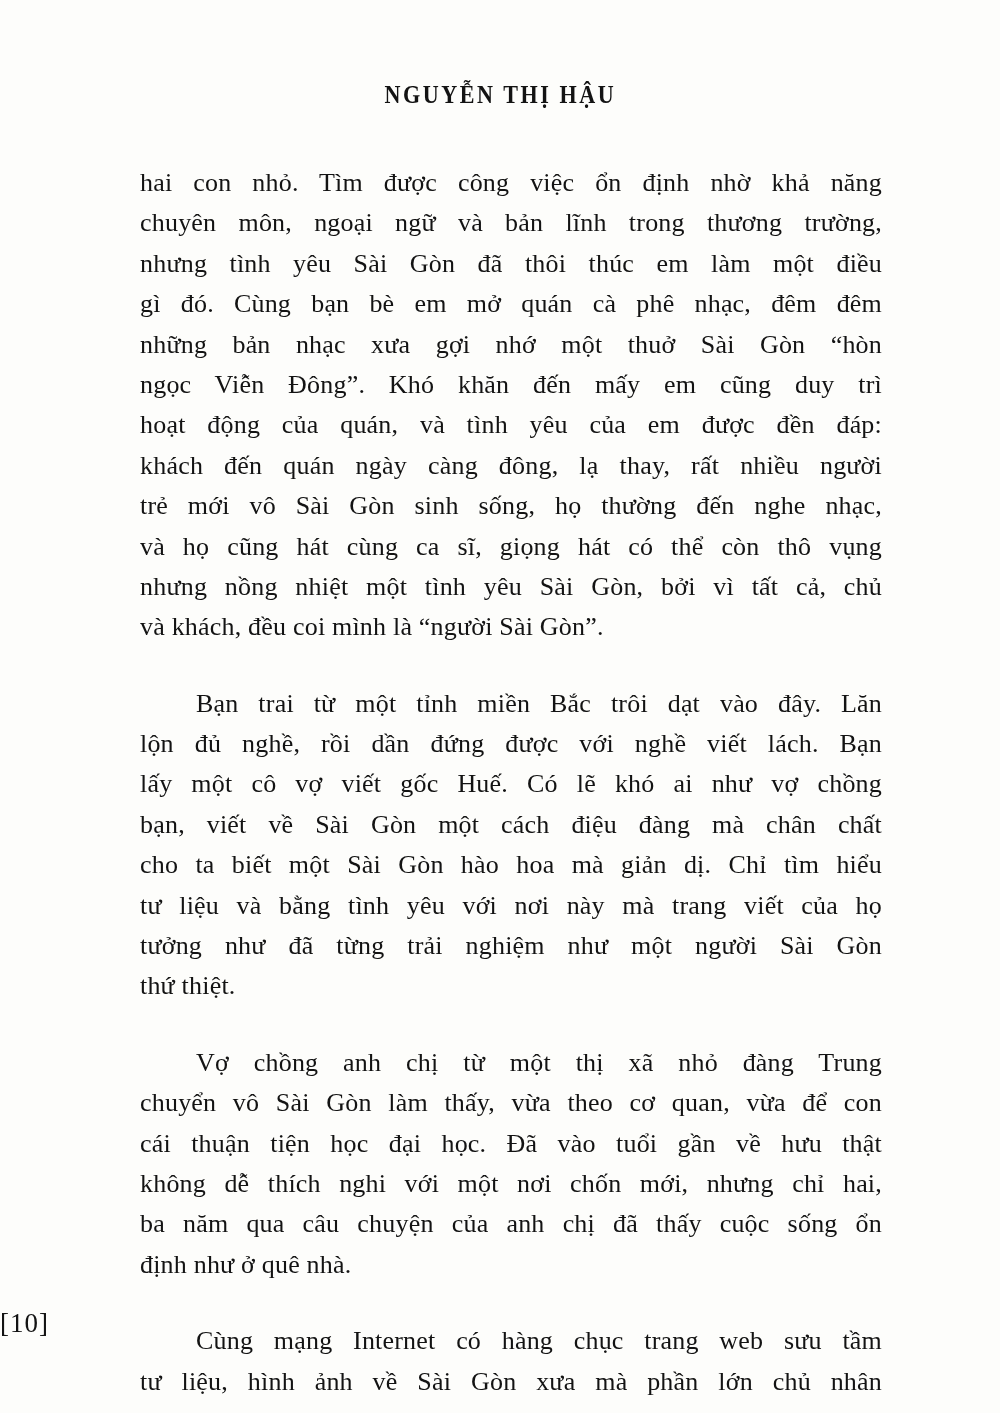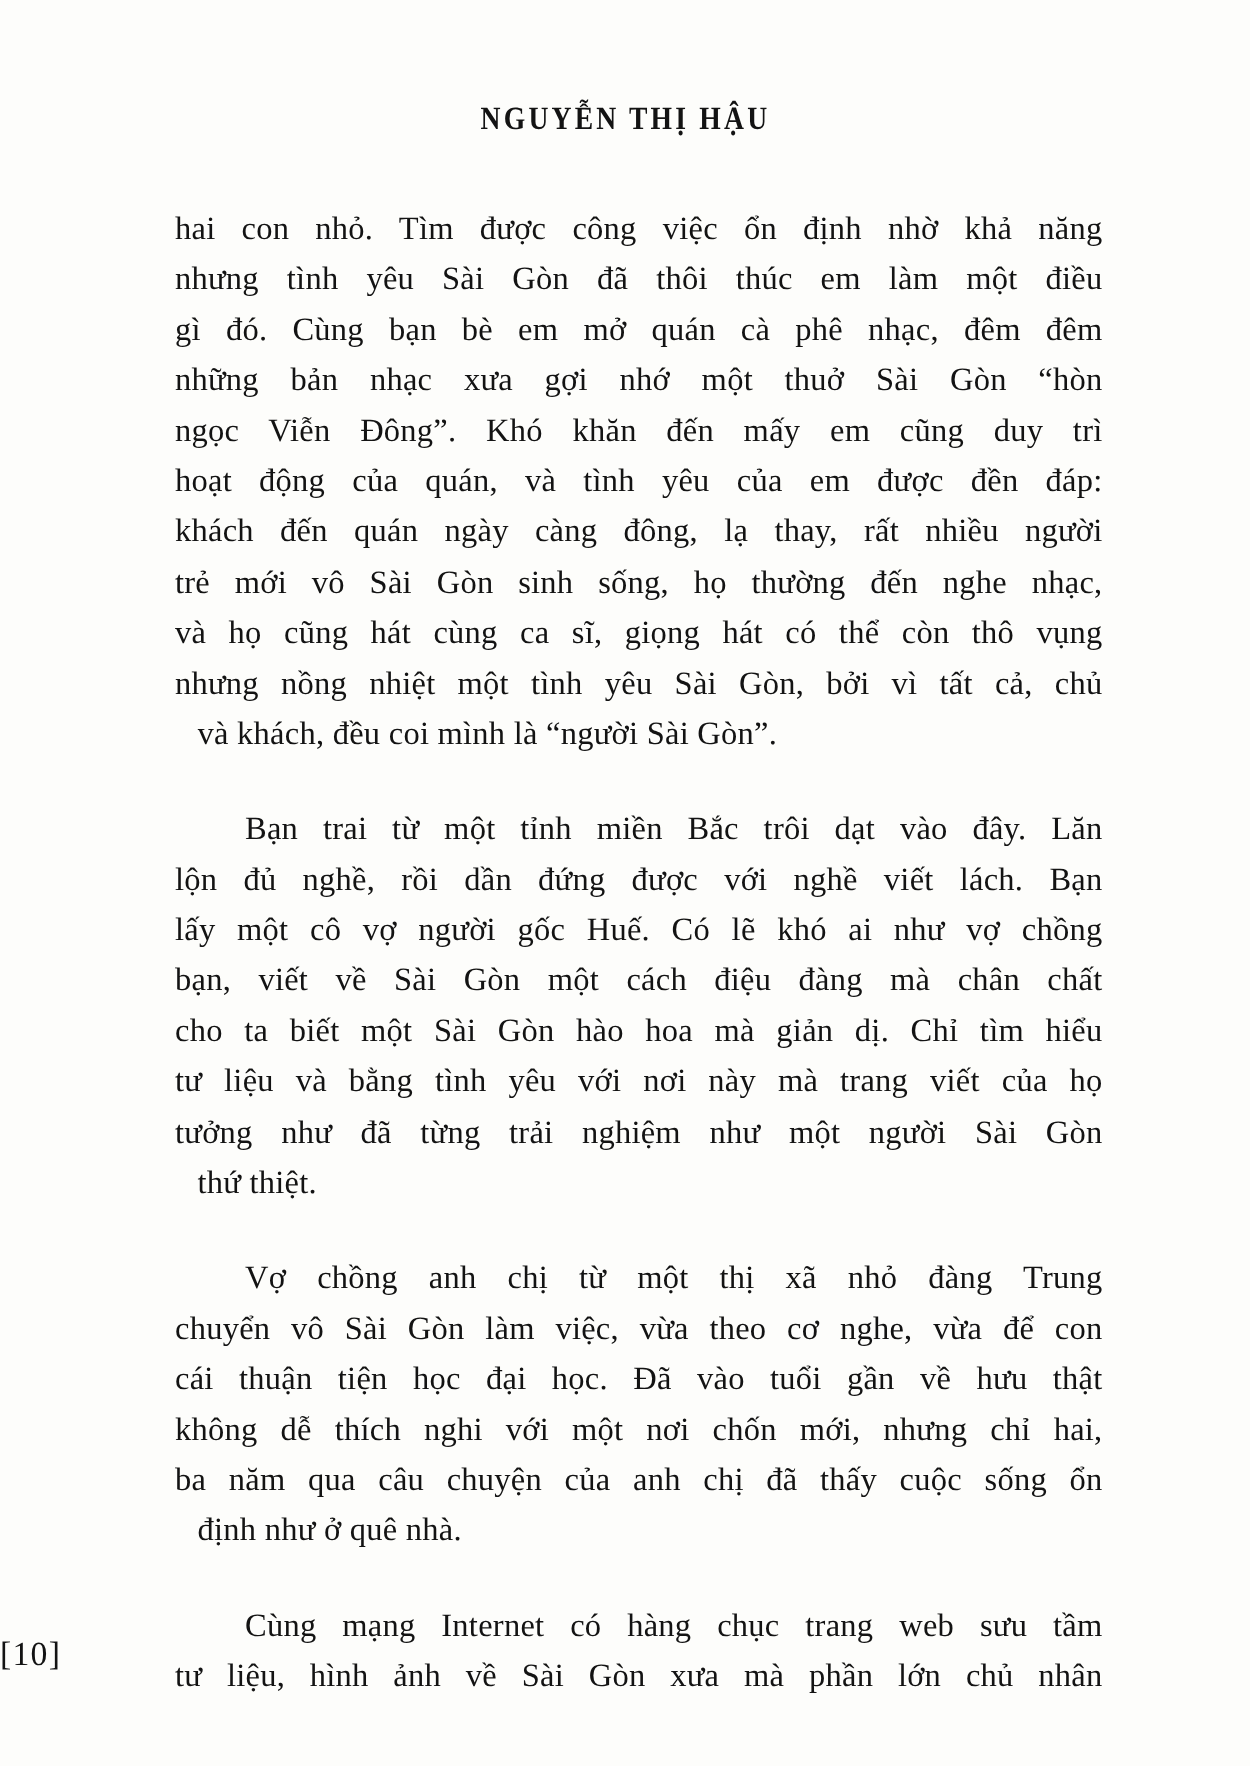--- a/index.html
+++ b/index.html
@@ -44,21 +44,20 @@
     line-height: 40.4px;
     height: 40.4px;
     text-align: justify;
     text-align-last: justify;
     letter-spacing: 0.2px;
     overflow: hidden;
   }
   .line.last-left {
     text-align: left;
     text-align-last: left;
-    margin-left: 18px;
   }
   .line.indent {
     text-indent: 56px;
     margin-top: 36px;
   }
   .page-footer {
     position: absolute;
     top: 1308px;
     left: 0;
     width: 100%;
@@ -71,44 +70,45 @@
 
 <div class="page">
 
   <div class="running-header">
     <span class="author">NGUYỄN THỊ HẬU</span>
   </div>
 
   <div class="body-text">
     <div class="paragraph">
         <div class="line">hai con nhỏ. Tìm được công việc ổn định nhờ khả năng</div>
+        <div class="line">chuyên môn, ngoại ngữ và bản lĩnh trong thương trường,</div>
         <div class="line">nhưng tình yêu Sài Gòn đã thôi thúc em làm một điều</div>
         <div class="line">gì đó. Cùng bạn bè em mở quán cà phê nhạc, đêm đêm</div>
         <div class="line">những bản nhạc xưa gợi nhớ một thuở Sài Gòn “hòn</div>
         <div class="line">ngọc Viễn Đông”. Khó khăn đến mấy em cũng duy trì</div>
         <div class="line">hoạt động của quán, và tình yêu của em được đền đáp:</div>
         <div class="line">khách đến quán ngày càng đông, lạ thay, rất nhiều người</div>
         <div class="line">trẻ mới vô Sài Gòn sinh sống, họ thường đến nghe nhạc,</div>
         <div class="line">và họ cũng hát cùng ca sĩ, giọng hát có thể còn thô vụng</div>
         <div class="line">nhưng nồng nhiệt một tình yêu Sài Gòn, bởi vì tất cả, chủ</div>
         <div class="line last-left">và khách, đều coi mình là “người Sài Gòn”.</div>
       </div>
     <div class="paragraph">
         <div class="line indent">Bạn trai từ một tỉnh miền Bắc trôi dạt vào đây. Lăn</div>
         <div class="line">lộn đủ nghề, rồi dần đứng được với nghề viết lách. Bạn</div>
-        <div class="line">lấy một cô vợ người gốc Huế. Có lẽ khó ai như vợ chồng</div>
+        <div class="line">lấy một cô vợ viết gốc Huế. Có lẽ khó ai như vợ chồng</div>
         <div class="line">bạn, viết về Sài Gòn một cách điệu đàng mà chân chất</div>
         <div class="line">cho ta biết một Sài Gòn hào hoa mà giản dị. Chỉ tìm hiểu</div>
         <div class="line">tư liệu và bằng tình yêu với nơi này mà trang viết của họ</div>
         <div class="line">tưởng như đã từng trải nghiệm như một người Sài Gòn</div>
         <div class="line last-left">thứ thiệt.</div>
       </div>
     <div class="paragraph">
         <div class="line indent">Vợ chồng anh chị từ một thị xã nhỏ đàng Trung</div>
-        <div class="line">chuyển vô Sài Gòn làm việc, vừa theo cơ nghe, vừa để con</div>
+        <div class="line">chuyển vô Sài Gòn làm thấy, vừa theo cơ quan, vừa để con</div>
         <div class="line">cái thuận tiện học đại học. Đã vào tuổi gần về hưu thật</div>
         <div class="line">không dễ thích nghi với một nơi chốn mới, nhưng chỉ hai,</div>
         <div class="line">ba năm qua câu chuyện của anh chị đã thấy cuộc sống ổn</div>
         <div class="line last-left">định như ở quê nhà.</div>
       </div>
     <div class="paragraph">
         <div class="line indent">Cùng mạng Internet có hàng chục trang web sưu tầm</div>
         <div class="line">tư liệu, hình ảnh về Sài Gòn xưa mà phần lớn chủ nhân</div>
       </div>
   </div>

